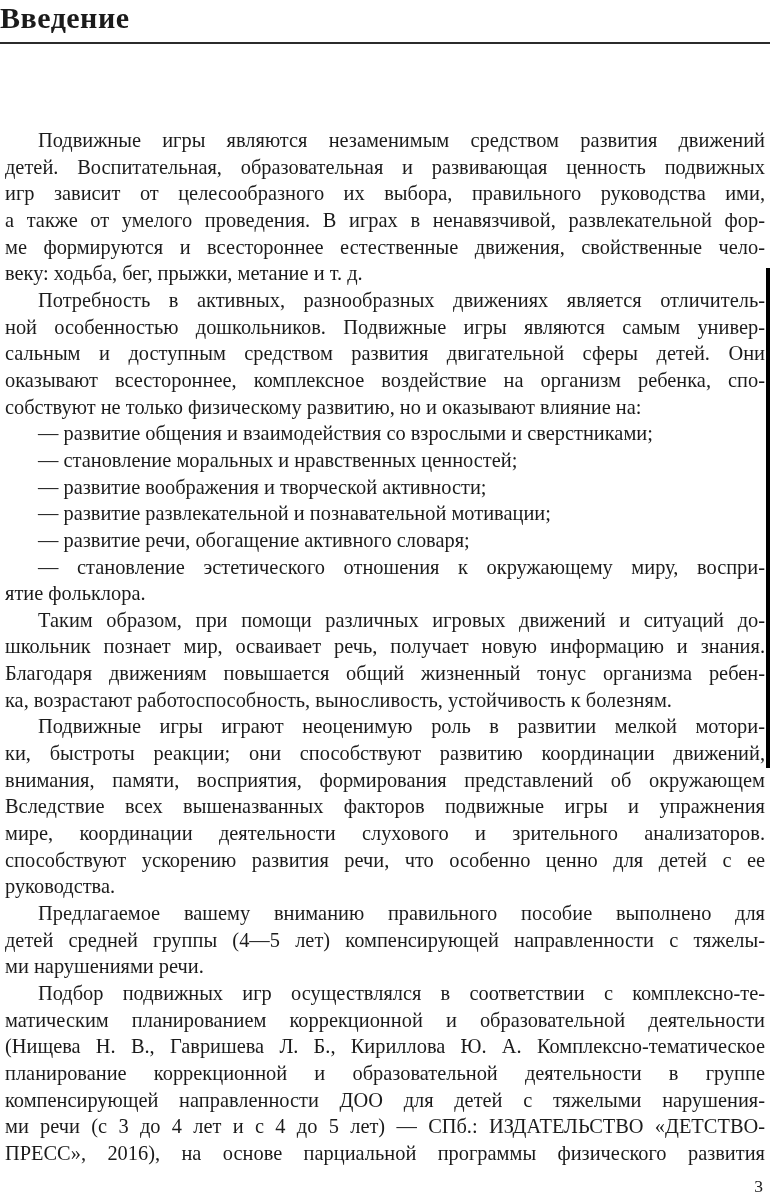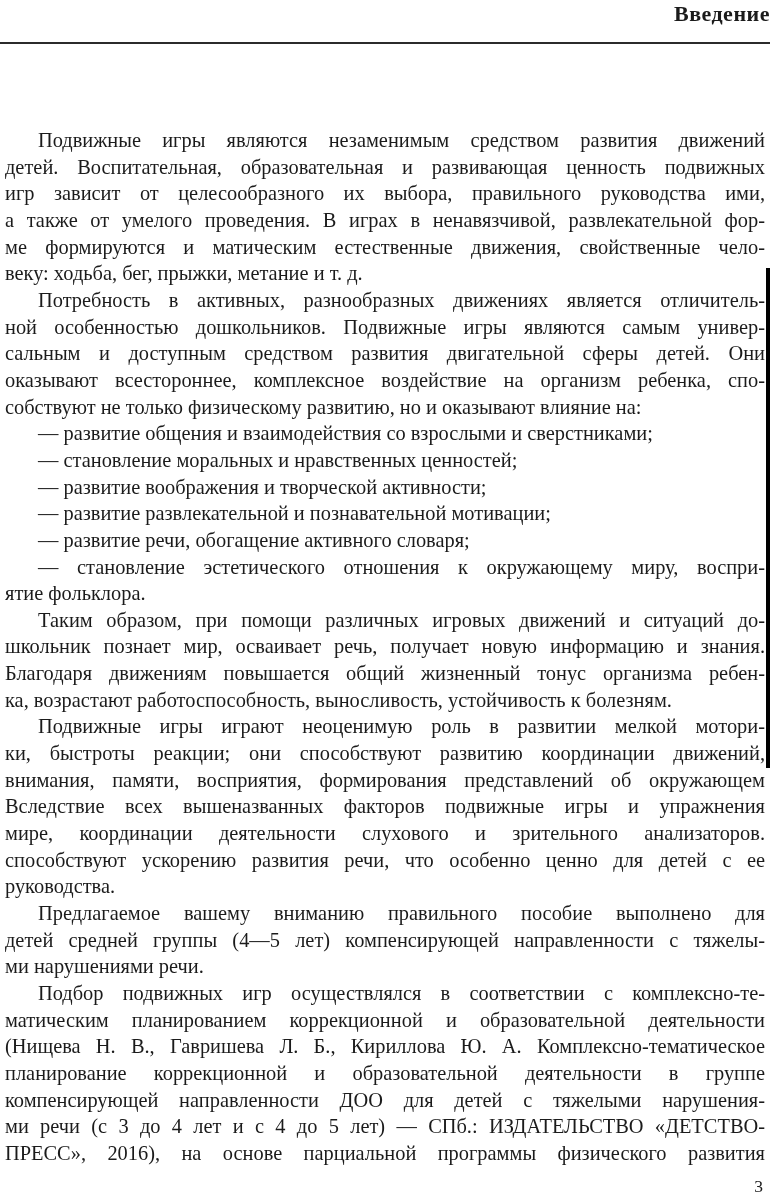--- a/index.html
+++ b/index.html
@@ -14,22 +14,22 @@
     background: #ffffff;
     overflow: hidden;
     font-family: "Liberation Serif", "DejaVu Serif", serif;
     color: #1b1b1b;
   }
   .title {
     position: absolute;
     top: 1px;
     left: 0;
     width: 100%;
-    text-align: right;
-    font-size: 22px;
+    text-align: left;
+    font-size: 30px;
     font-weight: bold;
     letter-spacing: 0.5px;
   }
   .header-rule {
     position: absolute;
     top: 42px;
     left: 0;
     width: 100%;
     height: 2px;
     background: #2b2b2b;
@@ -77,21 +77,21 @@
 
 <div class="page">
   <div class="title">Введение</div>
   <div class="header-rule"></div>
   <div class="text-body">
       <div class="paragraph">
         <div class="line fill indent"><span>Подвижные игры являются незаменимым средством развития движений</span></div>
         <div class="line fill"><span>детей. Воспитательная, образовательная и развивающая ценность подвижных</span></div>
         <div class="line fill"><span>игр зависит от целесообразного их выбора, правильного руководства ими,</span></div>
         <div class="line fill"><span>а также от умелого проведения. В играх в ненавязчивой, развлекательной фор-</span></div>
-        <div class="line fill"><span>ме формируются и матическим естественные движения, свойственные чело-</span></div>
+        <div class="line fill"><span>ме формируются и всестороннее естественные движения, свойственные чело-</span></div>
         <div class="line"><span>веку: ходьба, бег, прыжки, метание и т. д.</span></div>
       </div>
       <div class="paragraph">
         <div class="line fill indent"><span>Потребность в активных, разнообразных движениях является отличитель-</span></div>
         <div class="line fill"><span>ной особенностью дошкольников. Подвижные игры являются самым универ-</span></div>
         <div class="line fill"><span>сальным и доступным средством развития двигательной сферы детей. Они</span></div>
         <div class="line fill"><span>оказывают всестороннее, комплексное воздействие на организм ребенка, спо-</span></div>
         <div class="line"><span>собствуют не только физическому развитию, но и оказывают влияние на:</span></div>
       </div>
       <div class="paragraph">

